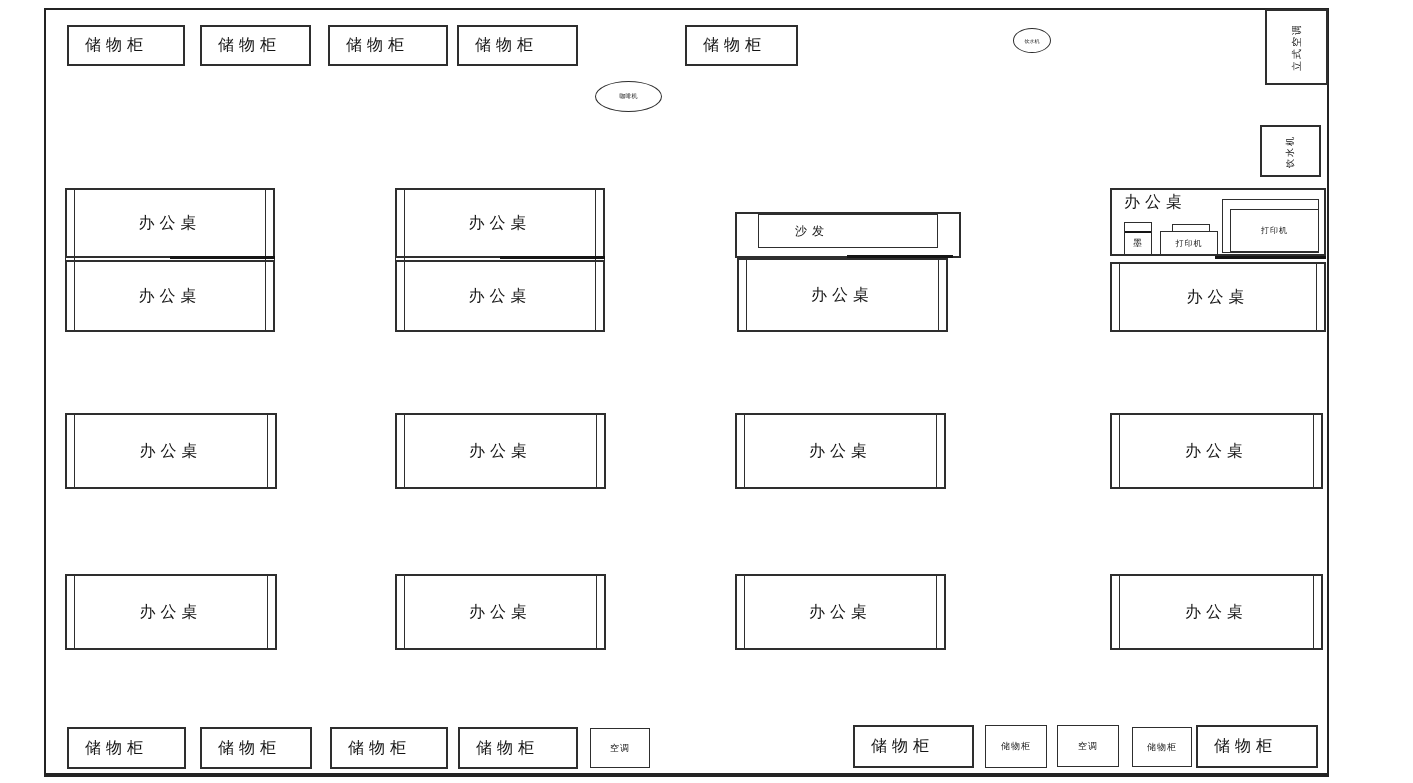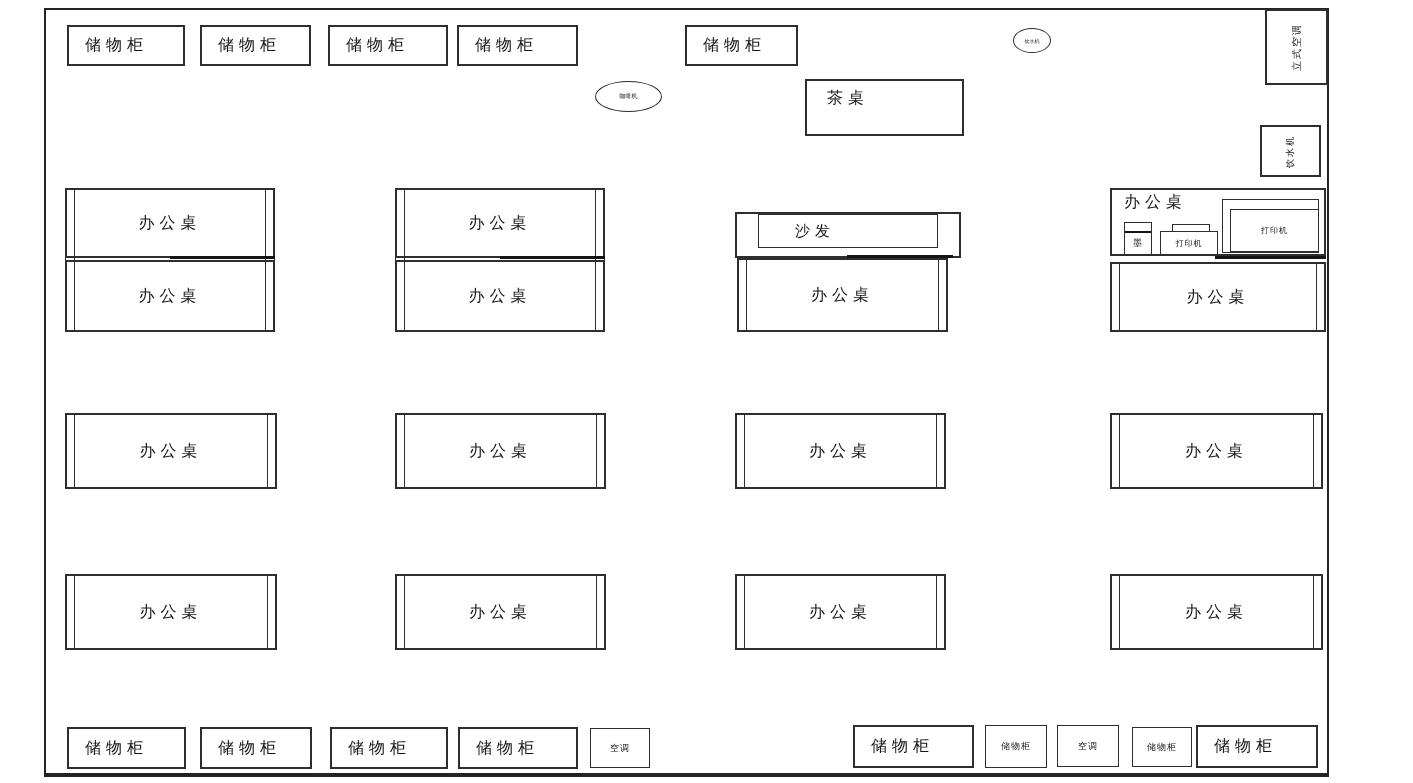--- a/index.html
+++ b/index.html
@@ -12,21 +12,21 @@
   .oval{border:1.5px solid #2e2e2e;border-radius:50%;align-items:center;justify-content:center;}
   .fill{background:#151515;border:none;}
   .text{border:none;}
   
   .lblL{align-items:center;justify-content:flex-start;padding-left:16px;}
   .lblC{align-items:center;justify-content:center;}
   .lblTL{align-items:flex-start;justify-content:flex-start;padding-top:7px;padding-left:20px;}
   .pad26{padding-left:26px;}
   .pad36{padding-left:36px;}
   .fs16{font-size:16px;}
-  .fs15{font-size:15px;}
+  .fs15{font-size:12px;}
   .fs10{font-size:10px;}
   .fs9{font-size:9px;}
   .fs8{font-size:8px;}
   .fs16 .t, .fs15 .t{letter-spacing:5px;}
   .fs10 .t,.fs9 .t,.fs8 .t{letter-spacing:1px;}
   .t{white-space:nowrap;}
   .vtext{align-items:center;justify-content:center;}
   .vtext .t{transform:rotate(-90deg);letter-spacing:2px;}
 </style>
 </head>
@@ -44,23 +44,20 @@
       <span class="t">储物柜</span>
     </div>
     <div class="it rect lblL fs16" style="left: 457px; top: 25px; width: 121px; height: 41px;">
       <span class="t">储物柜</span>
     </div>
     <div class="it rect lblL fs16" style="left: 685px; top: 25px; width: 113px; height: 41px;">
       <span class="t">储物柜</span>
     </div>
     <div class="it oval" style="left: 1013px; top: 28px; width: 38px; height: 25px; font-size: 5px;">
       <span class="t">饮水机</span>
-    </div>
-    <div class="it rect lblTL fs16" style="left: 805px; top: 79px; width: 159px; height: 57px;">
-      <span class="t">茶桌</span>
     </div>
     <div class="it oval" style="left: 595px; top: 81px; width: 67px; height: 31px; font-size: 6px;">
       <span class="t">咖啡机</span>
     </div>
     <div class="it rect vtext fs10" style="left: 1265px; top: 9px; width: 63px; height: 76px;">
       <span class="t">立式空调</span>
     </div>
     <div class="it rect vtext fs9" style="left: 1260px; top: 125px; width: 61px; height: 52px;">
       <span class="t">饮水机</span>
     </div>

